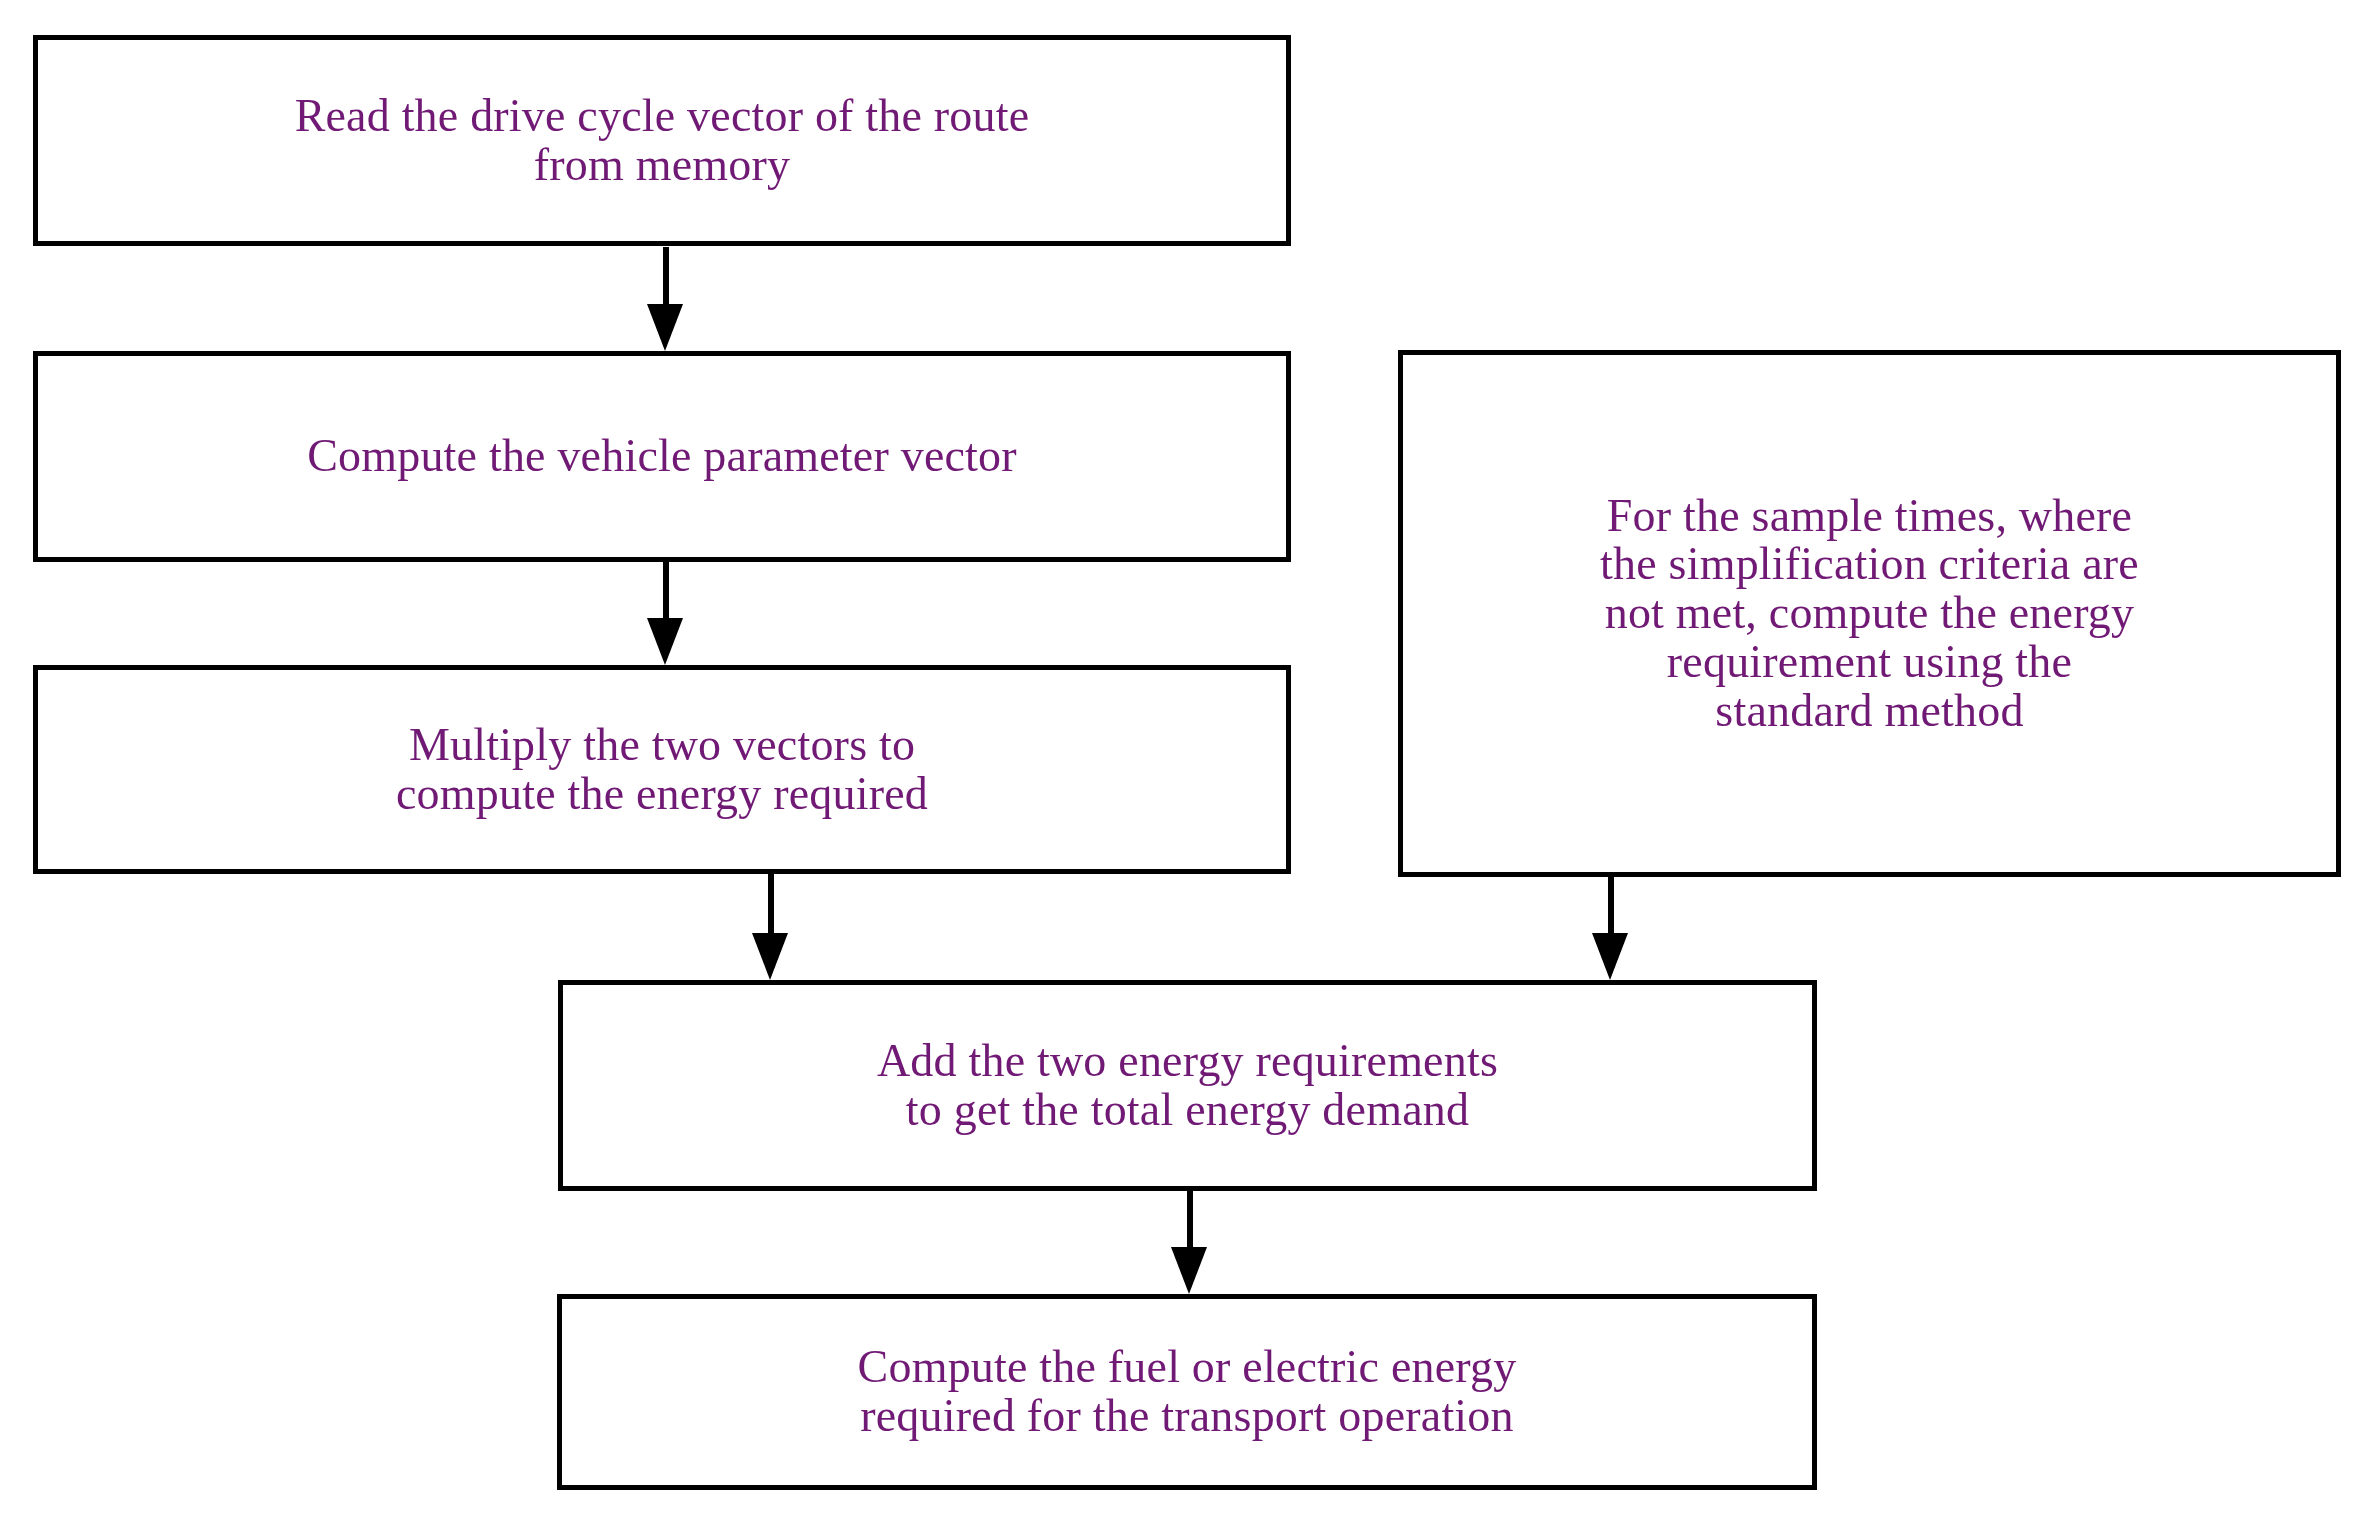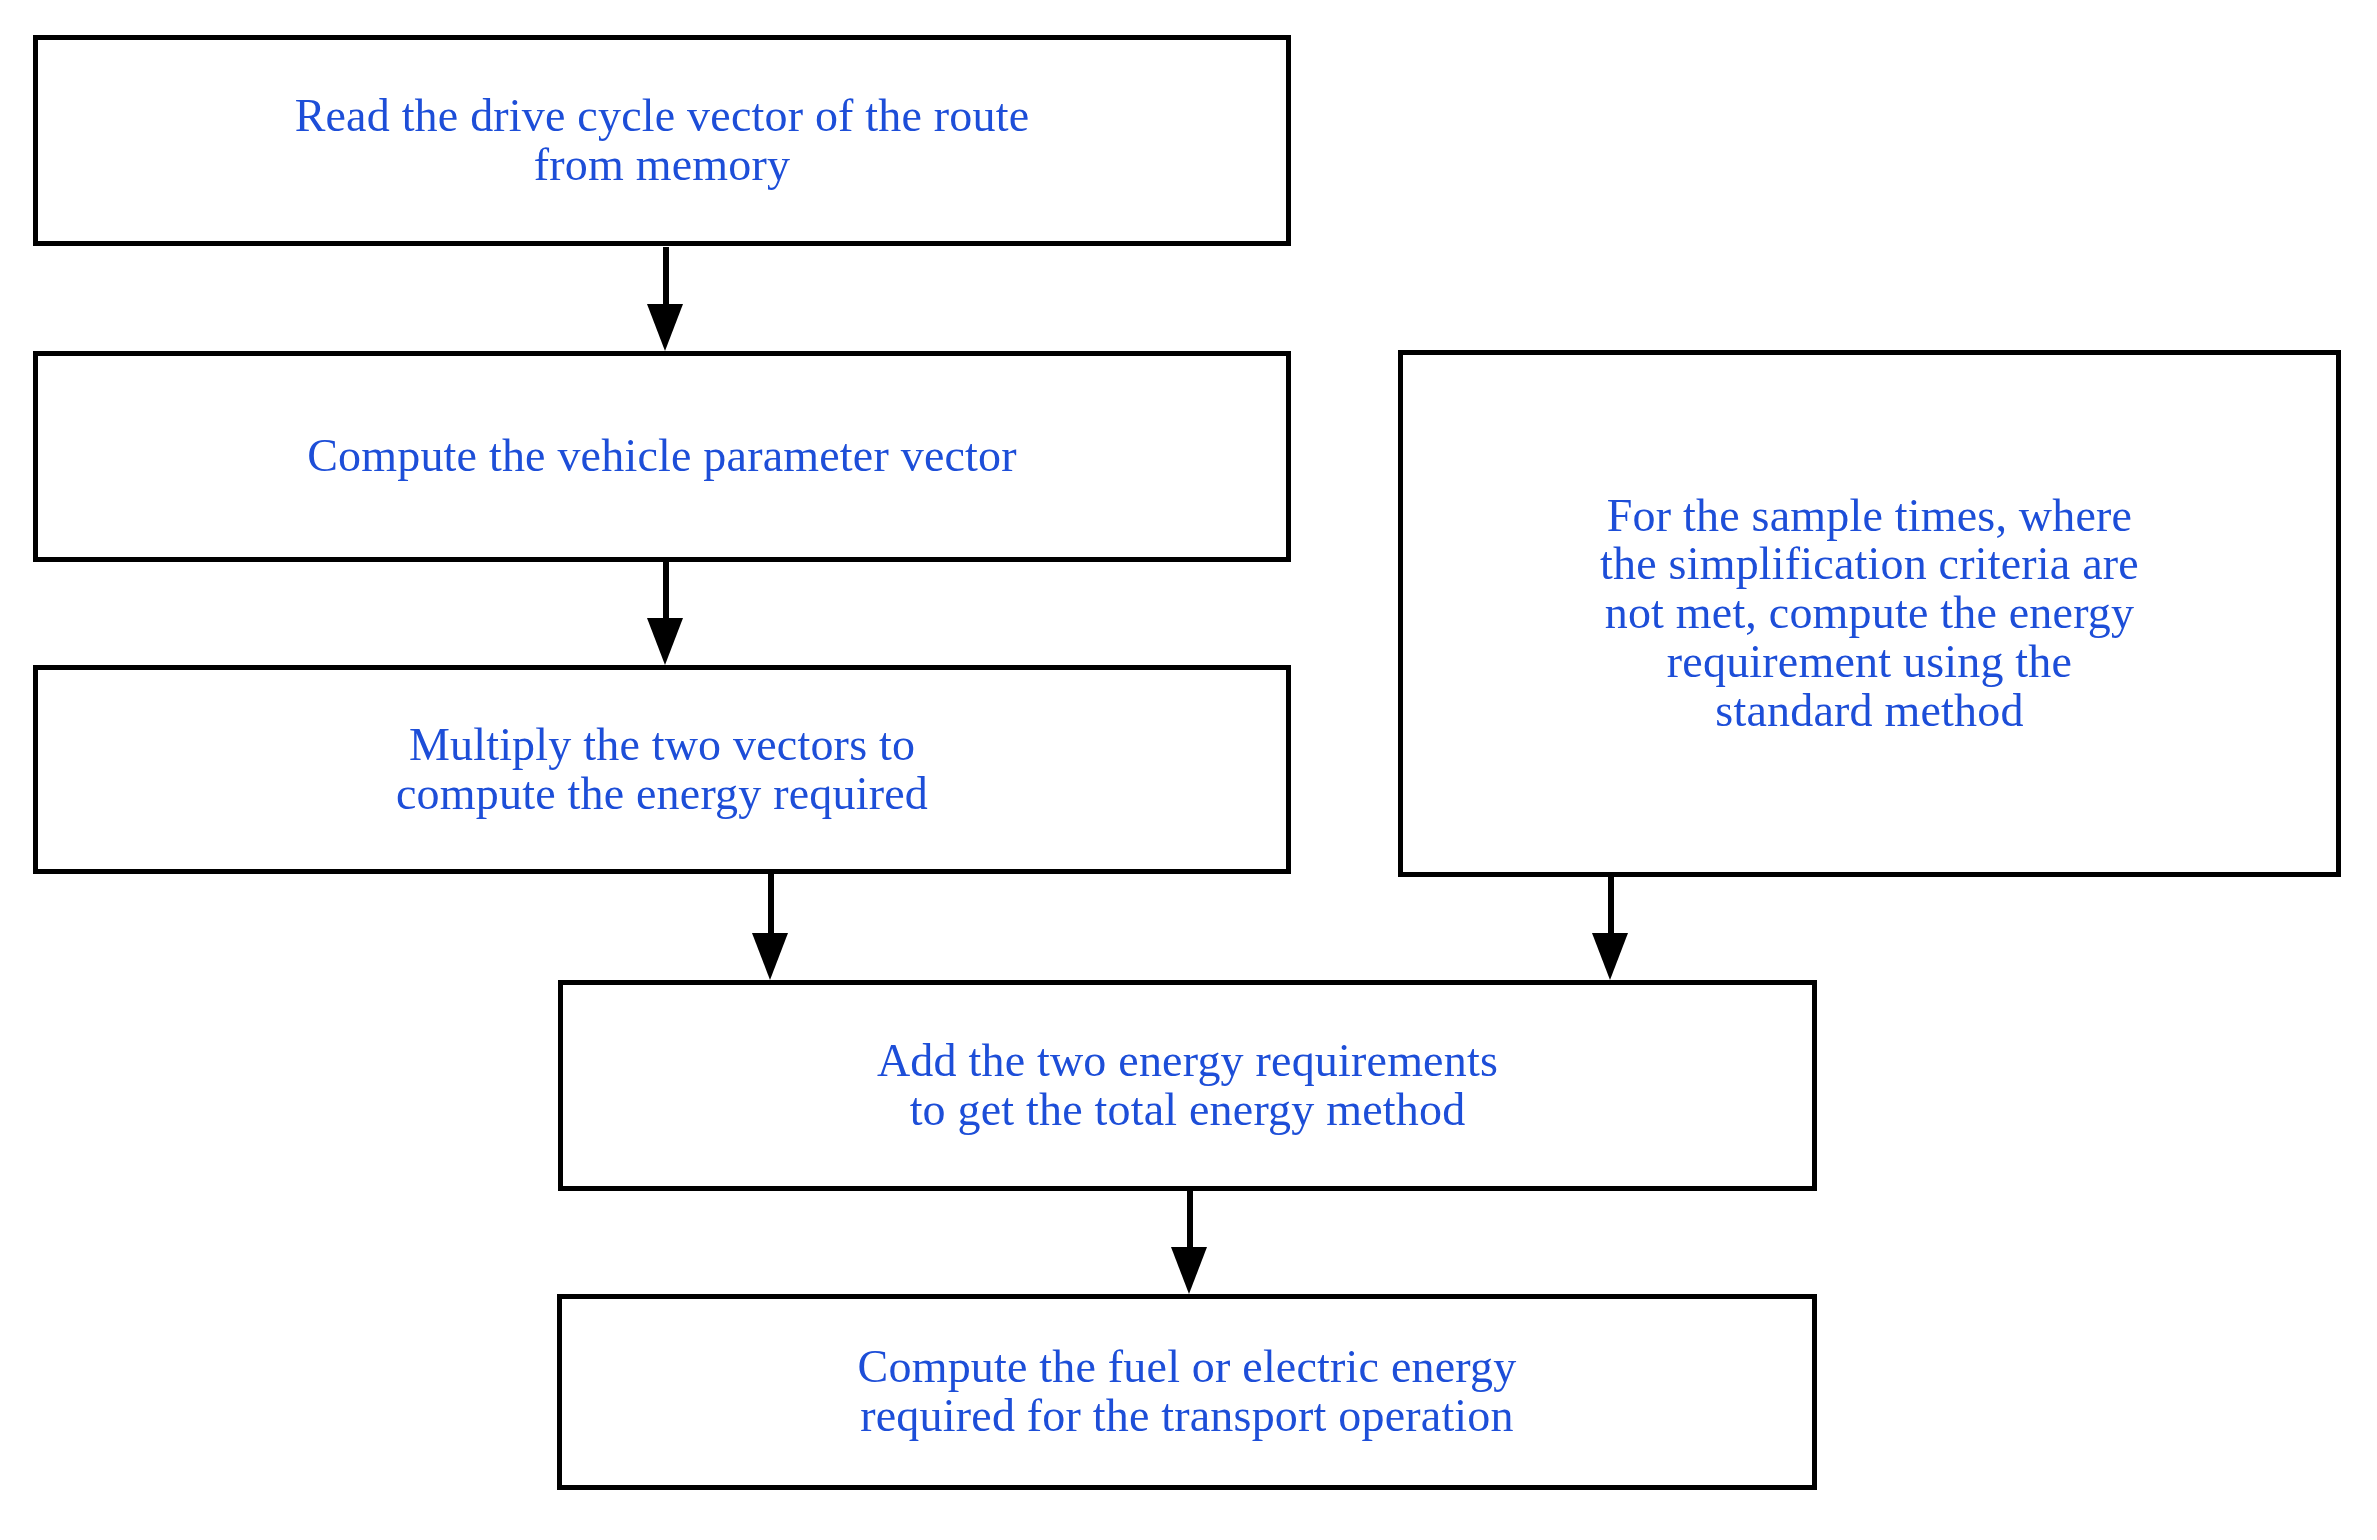--- a/index.html
+++ b/index.html
@@ -21,21 +21,21 @@
     border: 5.5px solid #000000;
     background: #ffffff;
     display: flex;
     align-items: center;
     justify-content: center;
     text-align: center;
   }
   .node .label {
     font-size: 46px;
     line-height: 1.06;
-    color: #1d4ed8;
+    color: #701a75;
     letter-spacing: 0.2px;
     padding: 0 19px;
     white-space: pre-line;
   }
   .edge {
     position: absolute;
   }
   .edge .shaft {
     position: absolute;
     left: 0;
@@ -95,21 +95,21 @@
     <div class="head" style="top:59px;"></div>
   </div>
 
   <div class="edge" style="left:1608px; top:877px; width:5.5px; height:103px;">
     <div class="shaft" style="height:64px;"></div>
     <div class="head" style="top:56px;"></div>
   </div>
 
   <div class="node" style="left:558px; top:980px; width:1259px; height:211px;">
     <div class="label">Add the two energy requirements
-to get the total energy method</div>
+to get the total energy demand</div>
   </div>
 
   <div class="edge" style="left:1187px; top:1191px; width:5.5px; height:103px;">
     <div class="shaft" style="height:64px;"></div>
     <div class="head" style="top:56px;"></div>
   </div>
 
   <div class="node" style="left:557px; top:1294px; width:1260px; height:196px;">
     <div class="label">Compute the fuel or electric energy
 required for the transport operation</div>

